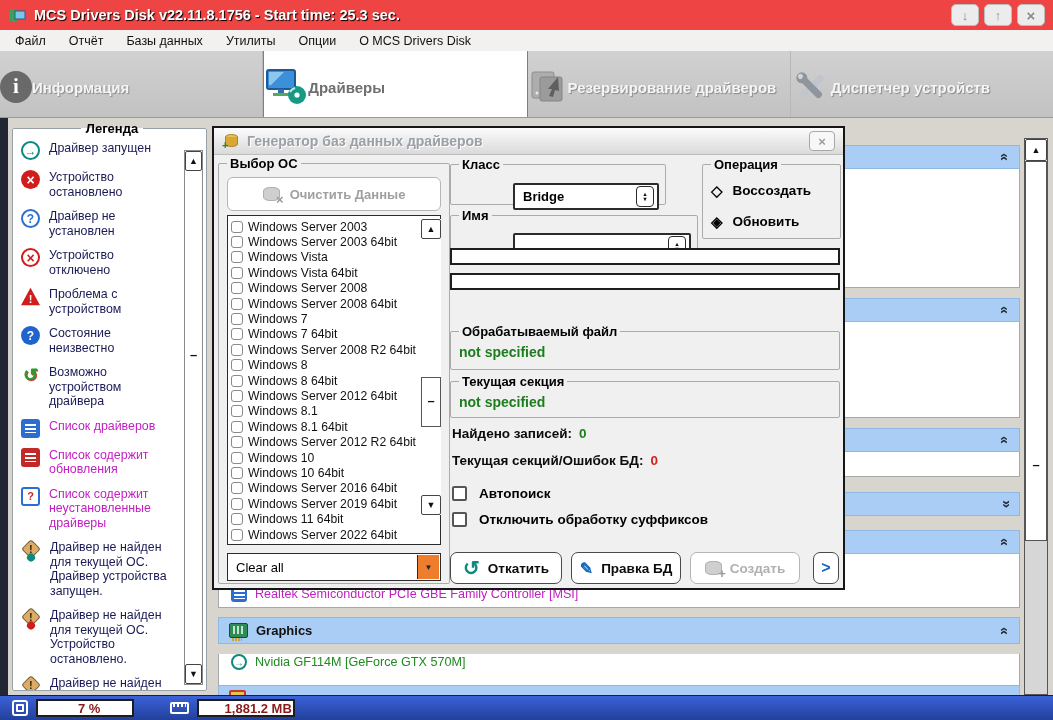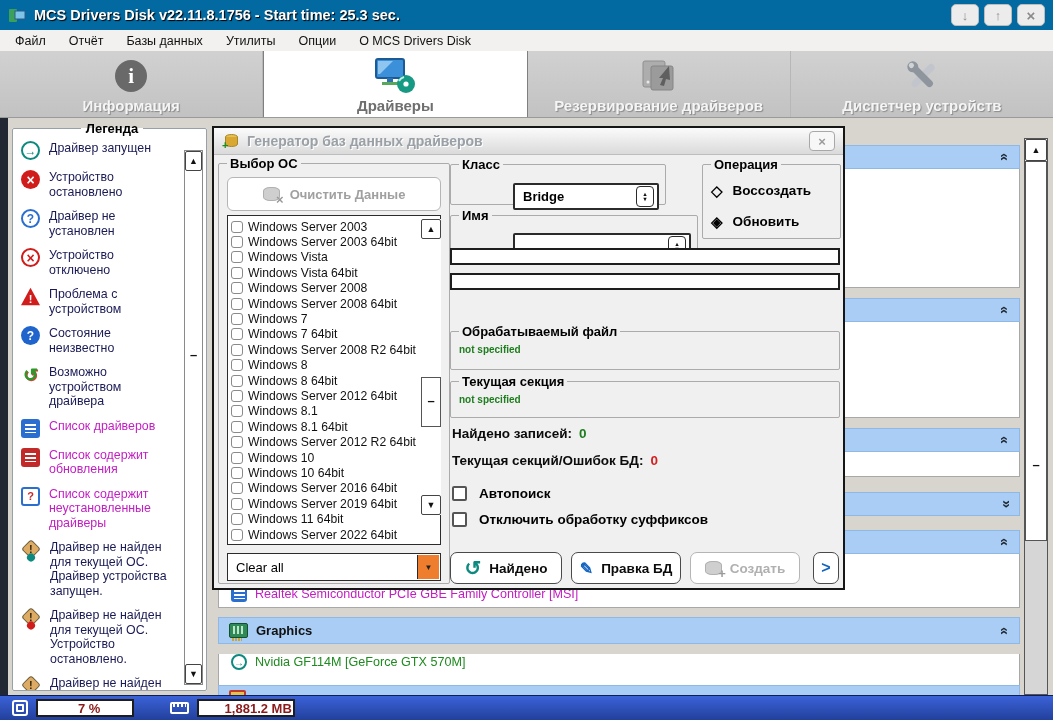--- a/index.html
+++ b/index.html
@@ -1,38 +1,38 @@
 <!DOCTYPE html>
 <html><head>
 <meta charset="utf-8">
 <style>
   html,body{margin:0;padding:0}
   body{width:1053px;height:720px;overflow:hidden;position:relative;
        font-family:"Liberation Sans",sans-serif;background:#d8d5cf;}
 
   
-  #titlebar{position:absolute;left:0;top:0;width:1053px;height:30px;background:#0369a1;
+  #titlebar{position:absolute;left:0;top:0;width:1053px;height:30px;background:#ef4444;
     display:flex;align-items:center;gap:8px;padding:0 8px;box-sizing:border-box;}
   #titlebar .title{color:#fff;font-weight:bold;font-size:14.5px;text-shadow:1px 1px 1px #000;}
   #titlebar .ctrls{margin-left:auto;display:flex;gap:5px}
   .winbtn{width:26px;height:20px;border:1px solid #bdbdbd;border-radius:5px;background:#ececec;
     color:#8a8a8a;font-weight:bold;font-size:13px;display:flex;align-items:center;justify-content:center;}
   [data-name="window-move-down-icon"]::before{content:"↓"}
   [data-name="window-move-up-icon"]::before{content:"↑"}
   [data-name="window-close-icon"]::before{content:"×";font-size:15px}
 
   
   #menubar{position:absolute;left:0;top:30px;width:1053px;height:21px;background:#f2f1ef;
     display:flex;align-items:center;gap:23px;padding:0 15px;box-sizing:border-box;font-size:12.5px;color:#111;}
   .menu-item{cursor:default}
 
   
   #toolbar{position:absolute;left:0;top:51px;width:1053px;height:67px;
     background:linear-gradient(#d1d1d1,#c2c2c2);display:flex;border-bottom:1px solid #9a9a9a;box-sizing:border-box}
-  .tab{flex:1;display:flex;flex-direction:column;align-items:center;padding-top:5px;
+  .tab{flex:1;display:flex;flex-direction:row;align-items:center;padding-top:5px;
     border-right:1px solid #b7b7b7;box-sizing:border-box}
   .tab:last-child{border-right:none}
   .tab.active{background:#fff;border-left:1px solid #7f7f7f;border-right:1px solid #7f7f7f}
   .tab .icn{height:40px;display:flex;align-items:center;justify-content:center}
   .tab .lbl{font-size:15px;font-weight:bold;color:#f5f5f5;text-shadow:1px 1px 1px #898989;margin-top:1px}
   .tab.active .lbl{color:#6f6f6f;text-shadow:none}
   .info-circle{width:32px;height:32px;border-radius:50%;background:#696969;color:#fff;
     display:flex;align-items:center;justify-content:center;font-weight:bold;font-size:21px;
     font-family:"Liberation Serif",serif}
   .info-circle::before{content:"i"}
@@ -157,21 +157,21 @@
     flex-direction:column;align-items:center;justify-content:center;font-size:6px;line-height:5px;color:#111}
   [data-name="combo-spinner-icon"]::before{content:"▴";display:block}
   [data-name="combo-spinner-icon"]::after{content:"▾";display:block}
 
   .opt-row{display:flex;align-items:center;gap:10px;font-weight:bold;font-size:13.5px;margin:11px 2px 0;color:#000}
   .dia{font-size:15px;line-height:15px}
   [data-name="radio-diamond-icon"]::before{content:"◇"}
   [data-name="radio-diamond-selected-icon"]::before{content:"◈"}
 
   .bar{position:absolute;height:17px;background:#fff;border:2px solid #1e1e1e;box-sizing:border-box}
-  .gval{color:#1e7d1e;font-weight:bold;font-size:10px;padding:5px 2px 0}
+  .gval{color:#1e7d1e;font-weight:bold;font-size:14px;padding:5px 2px 0}
   .statrow{position:absolute;display:flex;gap:7px;font-weight:bold;font-size:13.5px;color:#0b0b0b}
   .statrow .green{color:#1e7d1e}
   .statrow .red{color:#d31f1f}
   .cbrow{position:absolute;display:flex;align-items:center;gap:12px;font-weight:bold;font-size:13.5px;color:#000}
   .cbrow .cb{width:15px;height:15px;border:2px solid #555;border-radius:2px}
 
   .btnrow{position:absolute;left:236px;top:424px;width:389px;display:flex;gap:9px}
   .dbtn{height:32px;border:1px solid #4a4a4a;border-radius:7px;background:#fff;display:flex;align-items:center;
     justify-content:center;gap:8px;font-weight:bold;font-size:13.5px;color:#0b0b0b;box-sizing:border-box}
   .dbtn.disabled{color:#b0b0b0;border-color:#b5b5b5}
@@ -605,21 +605,21 @@
     <span>Автопоиск</span>
   </div>
   <div class="cbrow" style="left:238px;top:384px" data-name="disable-suffix-checkbox-row">
     <span class="cb" data-name="disable-suffix-checkbox"></span>
     <span>Отключить обработку суффиксов</span>
   </div>
 
   <div class="btnrow" data-name="dialog-buttons">
     <div class="dbtn" style="width:112px" data-name="rollback-button">
       <span data-name="rollback-icon"></span>
-      <span>Найдено</span>
+      <span>Откатить</span>
     </div>
     <div class="dbtn" style="width:110px" data-name="edit-db-button">
       <span data-name="edit-pencil-icon"></span>
       <span>Правка БД</span>
     </div>
     <div class="dbtn disabled" style="width:110px" data-name="create-button">
       <span class="cyl" data-name="create-db-icon"></span>
       <span>Создать</span>
     </div>
     <div class="dbtn next" data-name="next-button">

